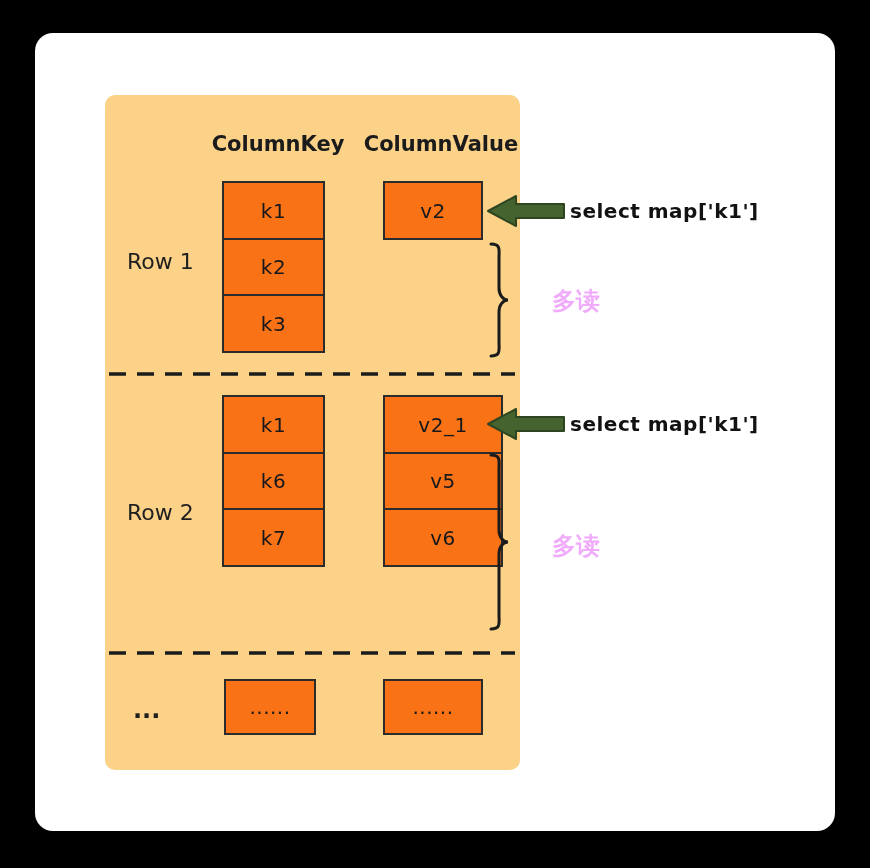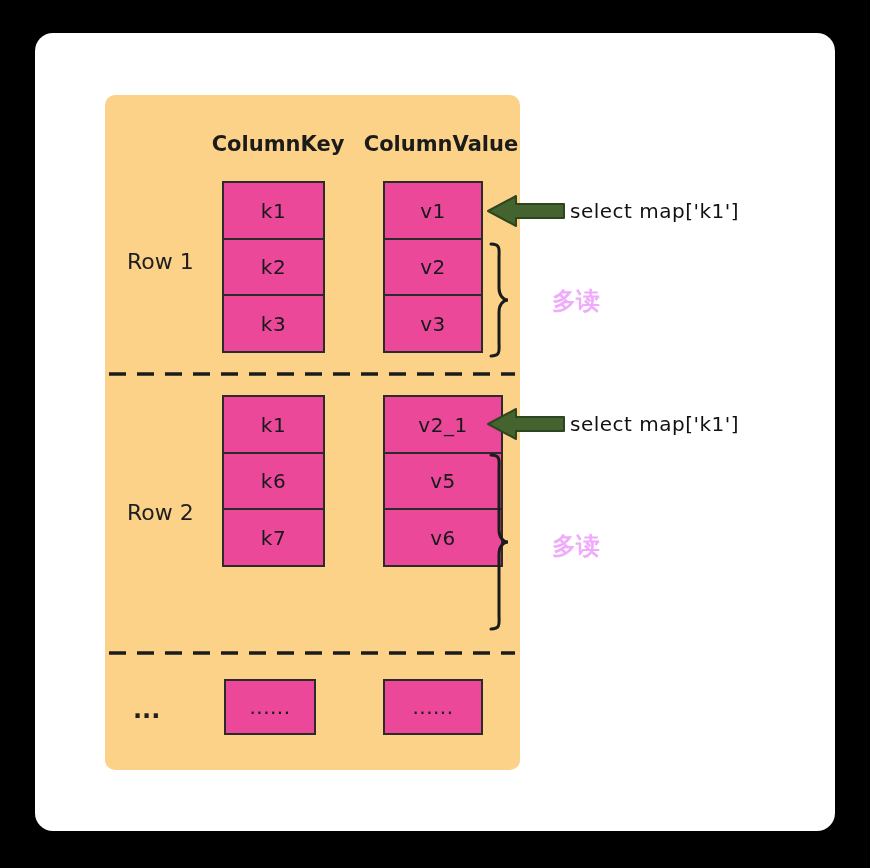--- a/index.html
+++ b/index.html
@@ -16,31 +16,31 @@
     position:absolute; left:105px; top:95px; width:415px; height:675px;
     background:#FBD288; border-radius:10px;
   }
   .hdr {
     position:absolute; transform:translateX(-50%);
     font-size:21px; font-weight:bold; color:#1b1b1b; white-space:nowrap;
   }
   .stack { position:absolute; display:flex; flex-direction:column; }
   .cell {
     box-sizing:border-box; height:59px; margin-top:-2.5px;
-    border:2.5px solid #2b2b2b; background:#ec4899;
+    border:2.5px solid #2b2b2b; background:#f97316;
     display:flex; align-items:center; justify-content:center;
     font-size:20px; color:#16181c; letter-spacing:0.5px;
   }
   .stack .cell:first-child { margin-top:0; }
   .cell.single { position:absolute; margin-top:0; }
   .row-label {
     position:absolute; font-size:22px; color:#1f1f1f; white-space:nowrap;
   }
   .sel-text {
-    position:absolute; font-size:20px; font-weight:normal; color:#121212;
+    position:absolute; font-size:20px; font-weight:bold; color:#121212;
     white-space:nowrap; letter-spacing:0.5px;
   }
   .brace-label {
     position:absolute; font-size:24px; font-weight:bold; color:#f0abfc;
     white-space:nowrap;
   }
   svg.decor { position:absolute; }
   .ellipsis-label {
     position:absolute; font-size:24px; font-weight:bold; color:#1f1f1f;
   }
@@ -56,23 +56,21 @@
 
 <div class="row-label" style="left:127px; top:249px;">Row 1</div>
 
 <div class="stack" style="left:222px; top:181px; width:103px;">
   <div class="cell">k1</div>
   <div class="cell">k2</div>
   <div class="cell">k3</div>
 </div>
 
 <div class="stack" style="left:383px; top:181px; width:100px;">
-  <div class="cell">v1</div>
   <div class="cell">v2</div>
-  <div class="cell">v3</div>
 </div>
 
 <svg class="decor" style="left:486px; top:193px;" width="80" height="36" viewBox="0 0 80 36">
   <polygon points="2,18 30,3 30,11 78,11 78,25 30,25 30,33" fill="#44632F" stroke="#2E4522" stroke-width="2" stroke-linejoin="round"></polygon>
 </svg>
 <div class="sel-text" style="left:570px; top:199px;">select map['k1']</div>
 
 <svg class="decor" style="left:488px; top:241px;" width="24" height="118" viewBox="0 0 24 118">
   <path d="M3,3 C13,3 11,9 11,17 L11,47 C11,54 15,59 20,59 C15,59 11,64 11,71 L11,101 C11,109 13,115 3,115" fill="none" stroke="#1b1b1b" stroke-width="3" stroke-linecap="round"></path>
 </svg>

